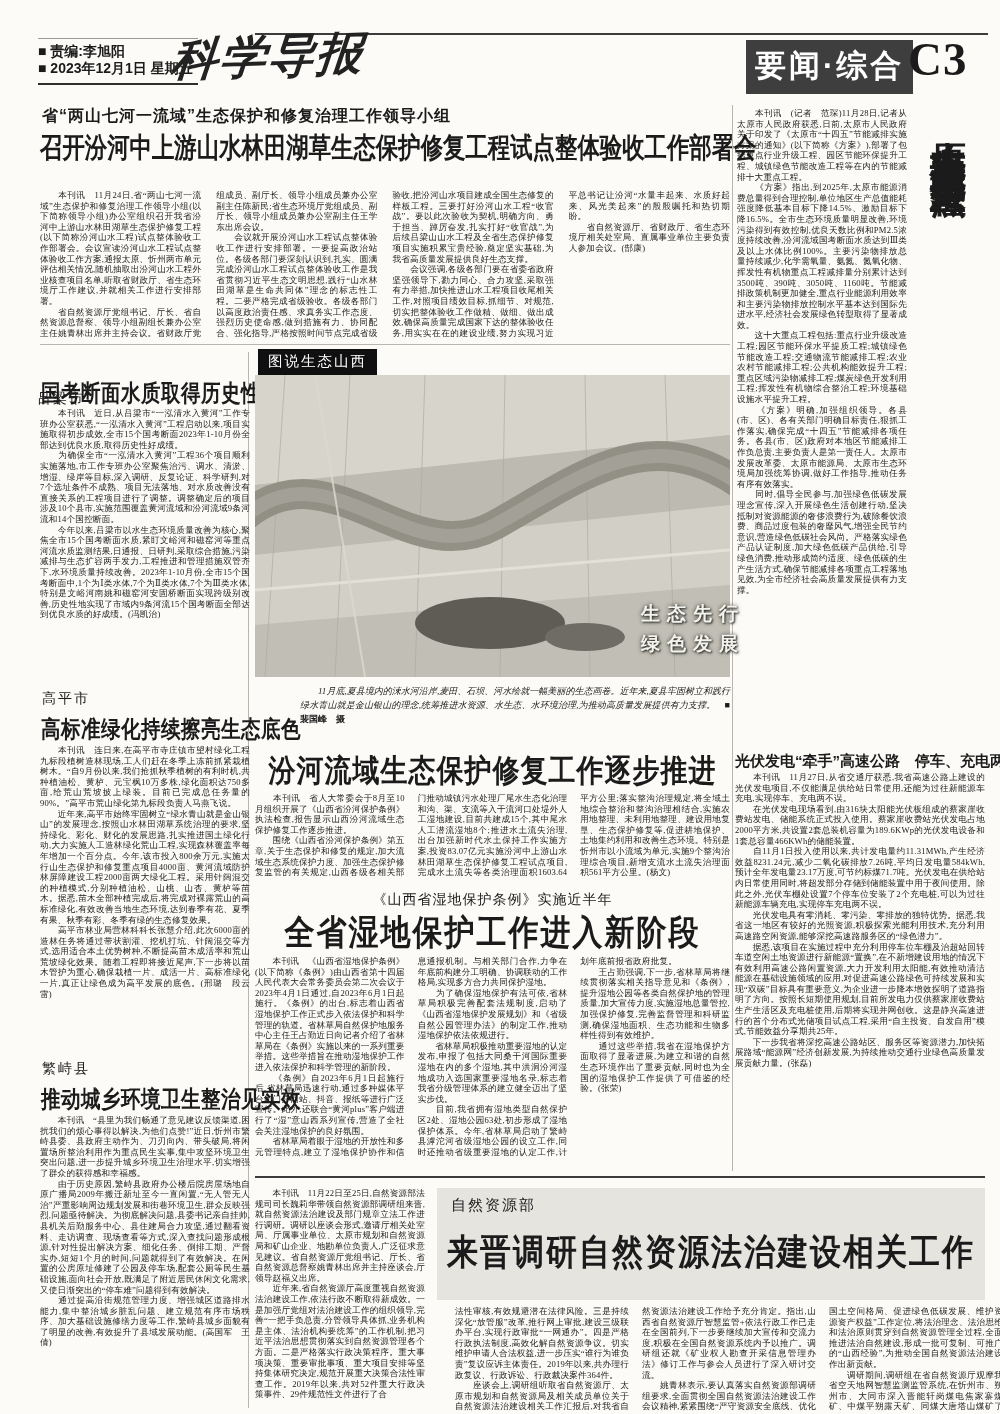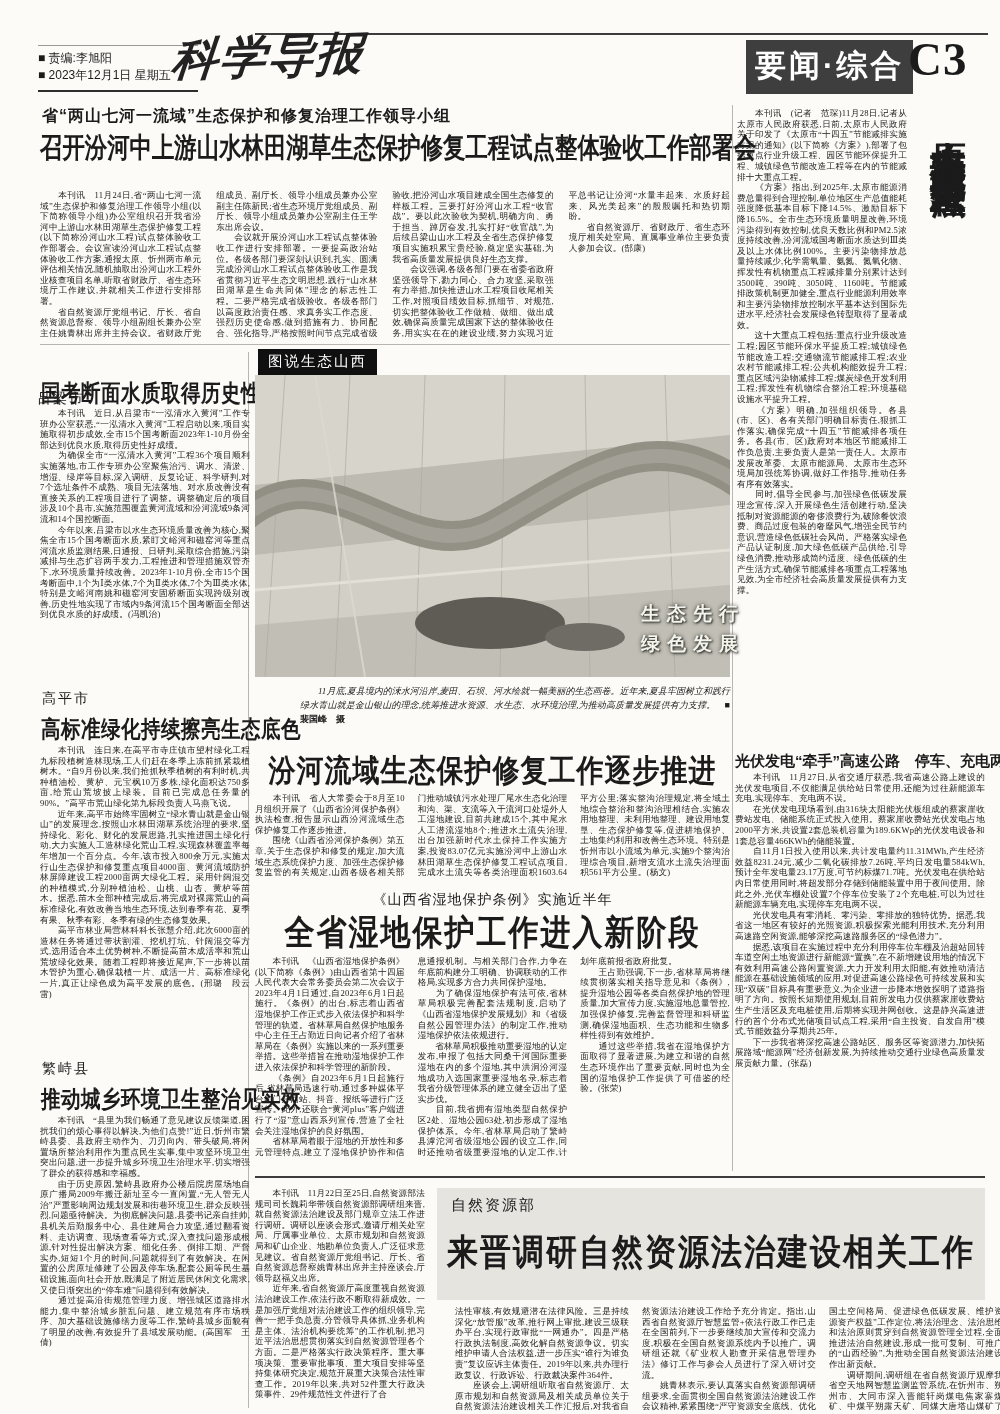--- a/index.html
+++ b/index.html
@@ -7,22 +7,22 @@
   .page { position:relative; width:1000px; height:1414px; background:#fcfbf8; margin:0 auto;
           overflow:hidden; color:#1b1b1b; }
   .abs { position:absolute; }
   .flow { white-space:pre-wrap; text-align:justify; font-size:8.6px; line-height:10.6px;
           overflow:hidden; letter-spacing:0.2px; }
   .hei { font-family:"Liberation Sans","DejaVu Sans",sans-serif; }
   .rule { background:#3c3c3c; }
   .lightrule { background:#b9b6b0; }
 
   
-  .ed-block { left:38px; top:45px; width:160px; border-top:1px solid #9a9archive; border-bottom:2.5px solid #2e2e2e;
-              padding:4px 0 6px 0; font-size:12px; line-height:17px; font-weight:normal; }
+  .ed-block { left:38px; top:38px; width:160px; border-top:1px solid #9a9archive; border-bottom:2.5px solid #2e2e2e;
+              padding:4px 0 6px 0; font-size:14px; line-height:17px; font-weight:bold; }
   .masthead { left:172px; top:26px; font-size:46px; font-weight:bold; font-style:italic;
               transform:skewX(-7deg) rotate(-2deg); letter-spacing:2px; color:#222; }
   .badge { left:746px; top:40px; background:#3e3e3e; color:#ffffff; font-weight:bold;
            font-size:31px; letter-spacing:3px; padding:5px 9px 7px 9px; }
   .pageno { left:908px; top:32px; font-size:47px; font-weight:bold; letter-spacing:1px; }
 
   
   .lead-kicker { left:42px; top:106px; width:690px; font-size:16px; font-weight:600; letter-spacing:1px; }
   .lead-headline { left:40px; top:128px; width:690px; font-size:22.4px; font-weight:900;
                    letter-spacing:0px; white-space:nowrap; transform:scaleY(1.25); transform-origin:top left; }

